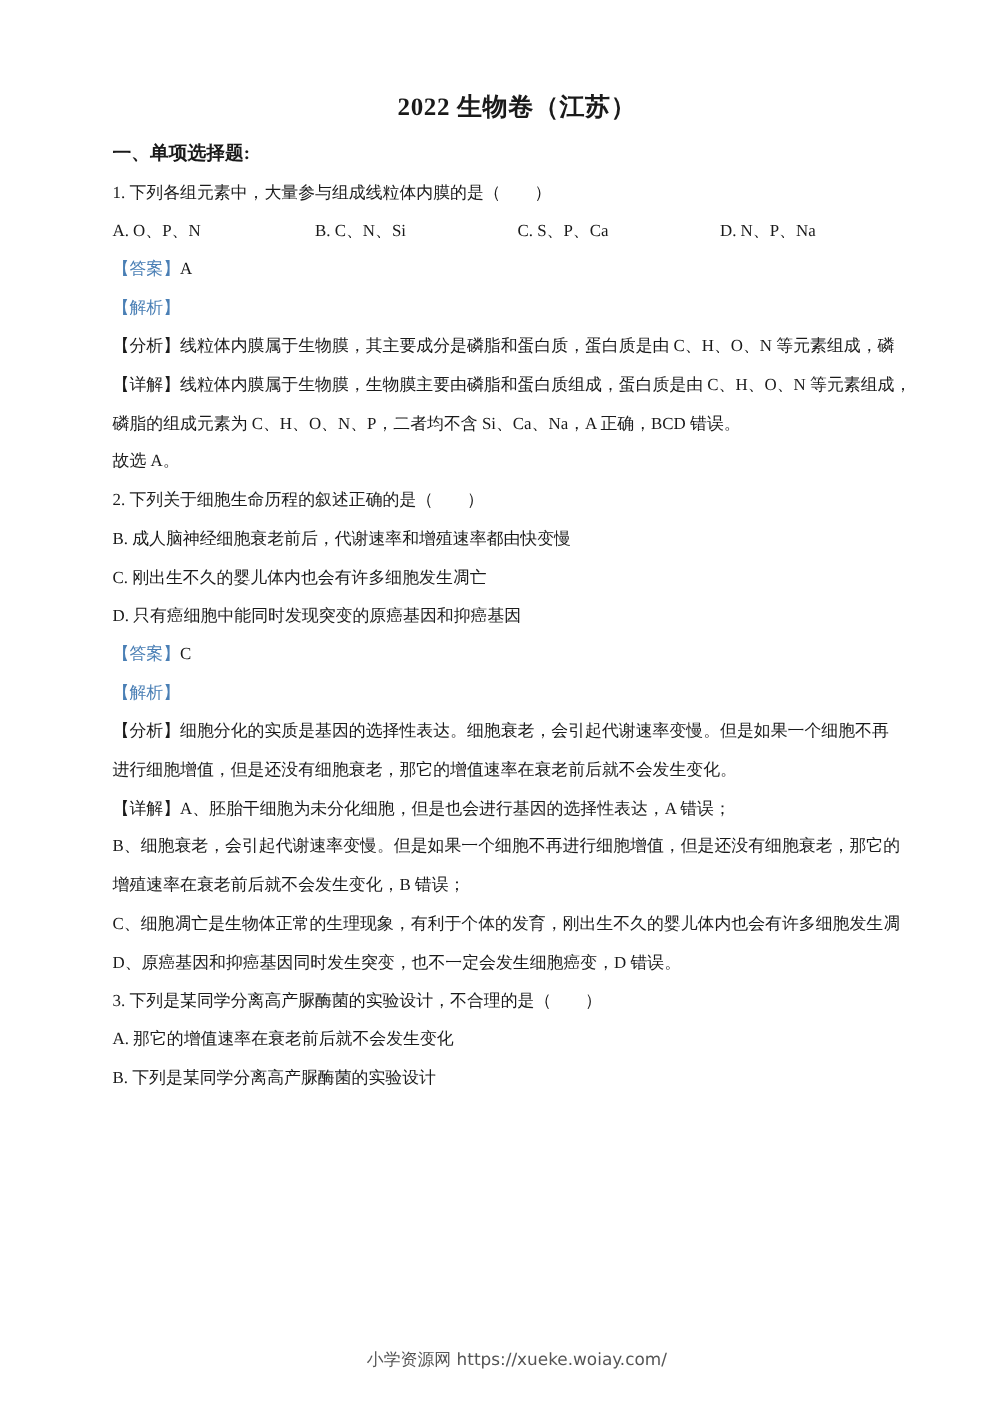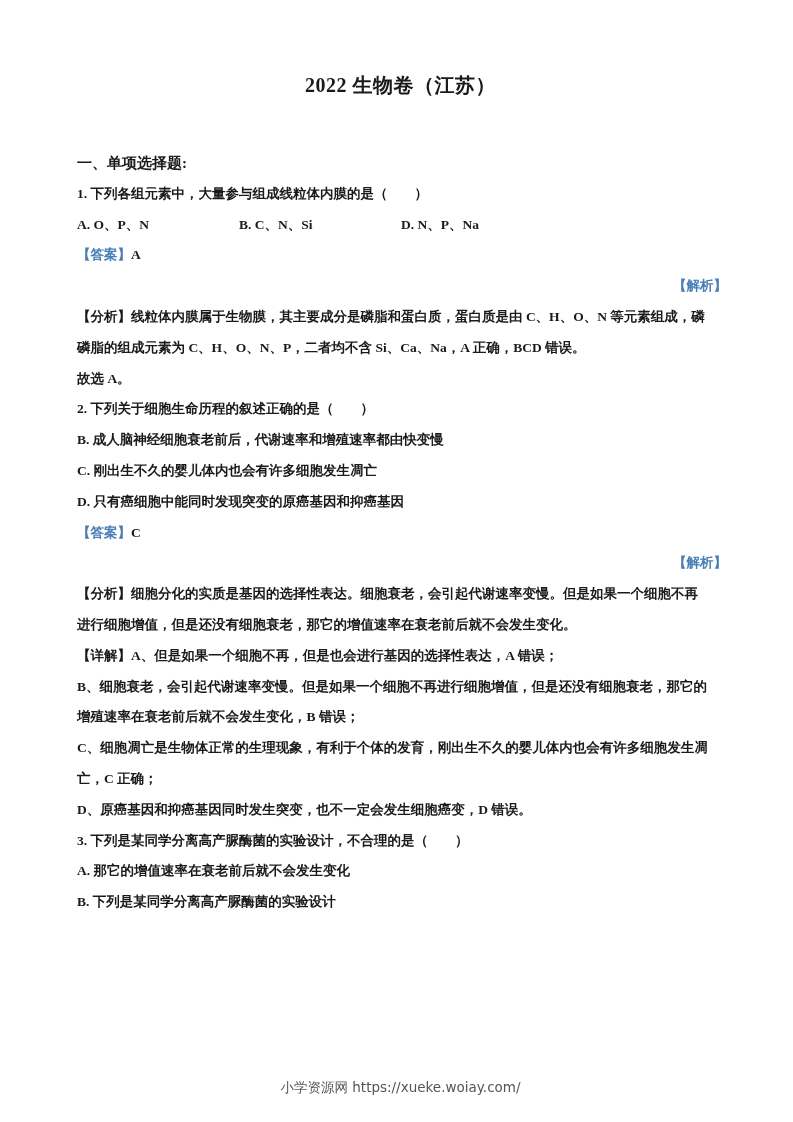--- a/index.html
+++ b/index.html
@@ -1,82 +1,85 @@
 <!DOCTYPE html>
 <html><head>
   <meta charset="utf-8">
   <style>
     html, body { margin: 0; padding: 0; background: #ffffff; }
     body {
       width: 793px; height: 1122px; position: relative; overflow: hidden;
       font-family: "Liberation Serif", "DejaVu Serif", serif;
       color: #1a1a1a;
     }
-    .page { position: absolute; left: 4px; top: 0; width: 674px; height: 1122px; }
+    .page { position: absolute; left: 17px; top: 0; width: 674px; height: 1122px; }
     .title {
       position: absolute; top: 72px; left: 0; width: 793px; text-align: center;
       font-size: 20px; font-weight: bold; letter-spacing: 0.5px;
     }
-    .content { position: absolute; left: 73px; top: 108px; width: 650px; margin-top: 40px; }
+    .content { position: absolute; left: 73px; top: 108px; width: 650px; }
     .line {
-      font-size: 13.5px; line-height: 30.8px; height: 30.8px; white-space: nowrap; font-weight: bold;
+      font-size: 13.5px; line-height: 30.8px; height: 30.8px; white-space: nowrap;
     }
     .line.section { font-weight: bold; font-size: 15px; }
-    .tag-blue { color: #4a7fb5; text-align: right; }
+    .tag-blue { color: #4a7fb5; }
     .options4 { display: flex; }
     .options4 .opt { width: 162px; }
     .footer {
       position: absolute; top: 1079px; left: 0; width: 793px; text-align: center;
       font-family: "DejaVu Sans", sans-serif; font-size: 13.5px; color: #555555;
     }
   </style>
 </head>
 <body>
 
 <div class="page">
   <div class="title">2022 生物卷（江苏）</div>
 
   <div class="content">
     <div class="line section">一、单项选择题:</div>
 
     <div class="line">1. 下列各组元素中，大量参与组成线粒体内膜的是（　　）</div>
     <div class="line options4">
       <span class="opt">A. O、P、N</span>
       <span class="opt">B. C、N、Si</span>
+      <span class="opt">C. S、P、Ca</span>
       <span class="opt">D. N、P、Na</span>
     </div>
     <div class="line">
       <span class="tag-blue">【答案】</span><span>A</span>
     </div>
     <div class="line tag-blue">【解析】</div>
     <div class="line">
       <span>【分析】</span><span>线粒体内膜属于生物膜，其主要成分是磷脂和蛋白质，蛋白质是由 C、H、O、N 等元素组成，磷</span>
+    </div>
+    <div class="line">
+      <span>【详解】</span><span>线粒体内膜属于生物膜，生物膜主要由磷脂和蛋白质组成，蛋白质是由 C、H、O、N 等元素组成，</span>
     </div>
     <div class="line">磷脂的组成元素为 C、H、O、N、P，二者均不含 Si、Ca、Na，A 正确，BCD 错误。</div>
     <div class="line">故选 A。</div>
 
     <div class="line">2. 下列关于细胞生命历程的叙述正确的是（　　）</div>
     <div class="line">B. 成人脑神经细胞衰老前后，代谢速率和增殖速率都由快变慢</div>
     <div class="line">C. 刚出生不久的婴儿体内也会有许多细胞发生凋亡</div>
     <div class="line">D. 只有癌细胞中能同时发现突变的原癌基因和抑癌基因</div>
     <div class="line">
       <span class="tag-blue">【答案】</span><span>C</span>
     </div>
     <div class="line tag-blue">【解析】</div>
     <div class="line">
       <span>【分析】</span><span>细胞分化的实质是基因的选择性表达。细胞衰老，会引起代谢速率变慢。但是如果一个细胞不再</span>
     </div>
     <div class="line">进行细胞增值，但是还没有细胞衰老，那它的增值速率在衰老前后就不会发生变化。</div>
     <div class="line">
-      <span>【详解】</span><span>A、但是如果一个细胞不再，但是也会进行基因的选择性表达，A 错误；</span>
+      <span>【详解】</span><span>A、胚胎干细胞为未分化细胞，但是也会进行基因的选择性表达，A 错误；</span>
     </div>
     <div class="line">B、细胞衰老，会引起代谢速率变慢。但是如果一个细胞不再进行细胞增值，但是还没有细胞衰老，那它的</div>
     <div class="line">增殖速率在衰老前后就不会发生变化，B 错误；</div>
     <div class="line">C、细胞凋亡是生物体正常的生理现象，有利于个体的发育，刚出生不久的婴儿体内也会有许多细胞发生凋</div>
-    <div class="line">亡，C 正确；</div>
     <div class="line">D、原癌基因和抑癌基因同时发生突变，也不一定会发生细胞癌变，D 错误。</div>
 
     <div class="line">3. 下列是某同学分离高产脲酶菌的实验设计，不合理的是（　　）</div>
     <div class="line">A. 那它的增值速率在衰老前后就不会发生变化</div>
     <div class="line">B. 下列是某同学分离高产脲酶菌的实验设计</div>
   </div>
 
   <div class="footer">小学资源网 https://xueke.woiay.com/</div>
 </div>
 

